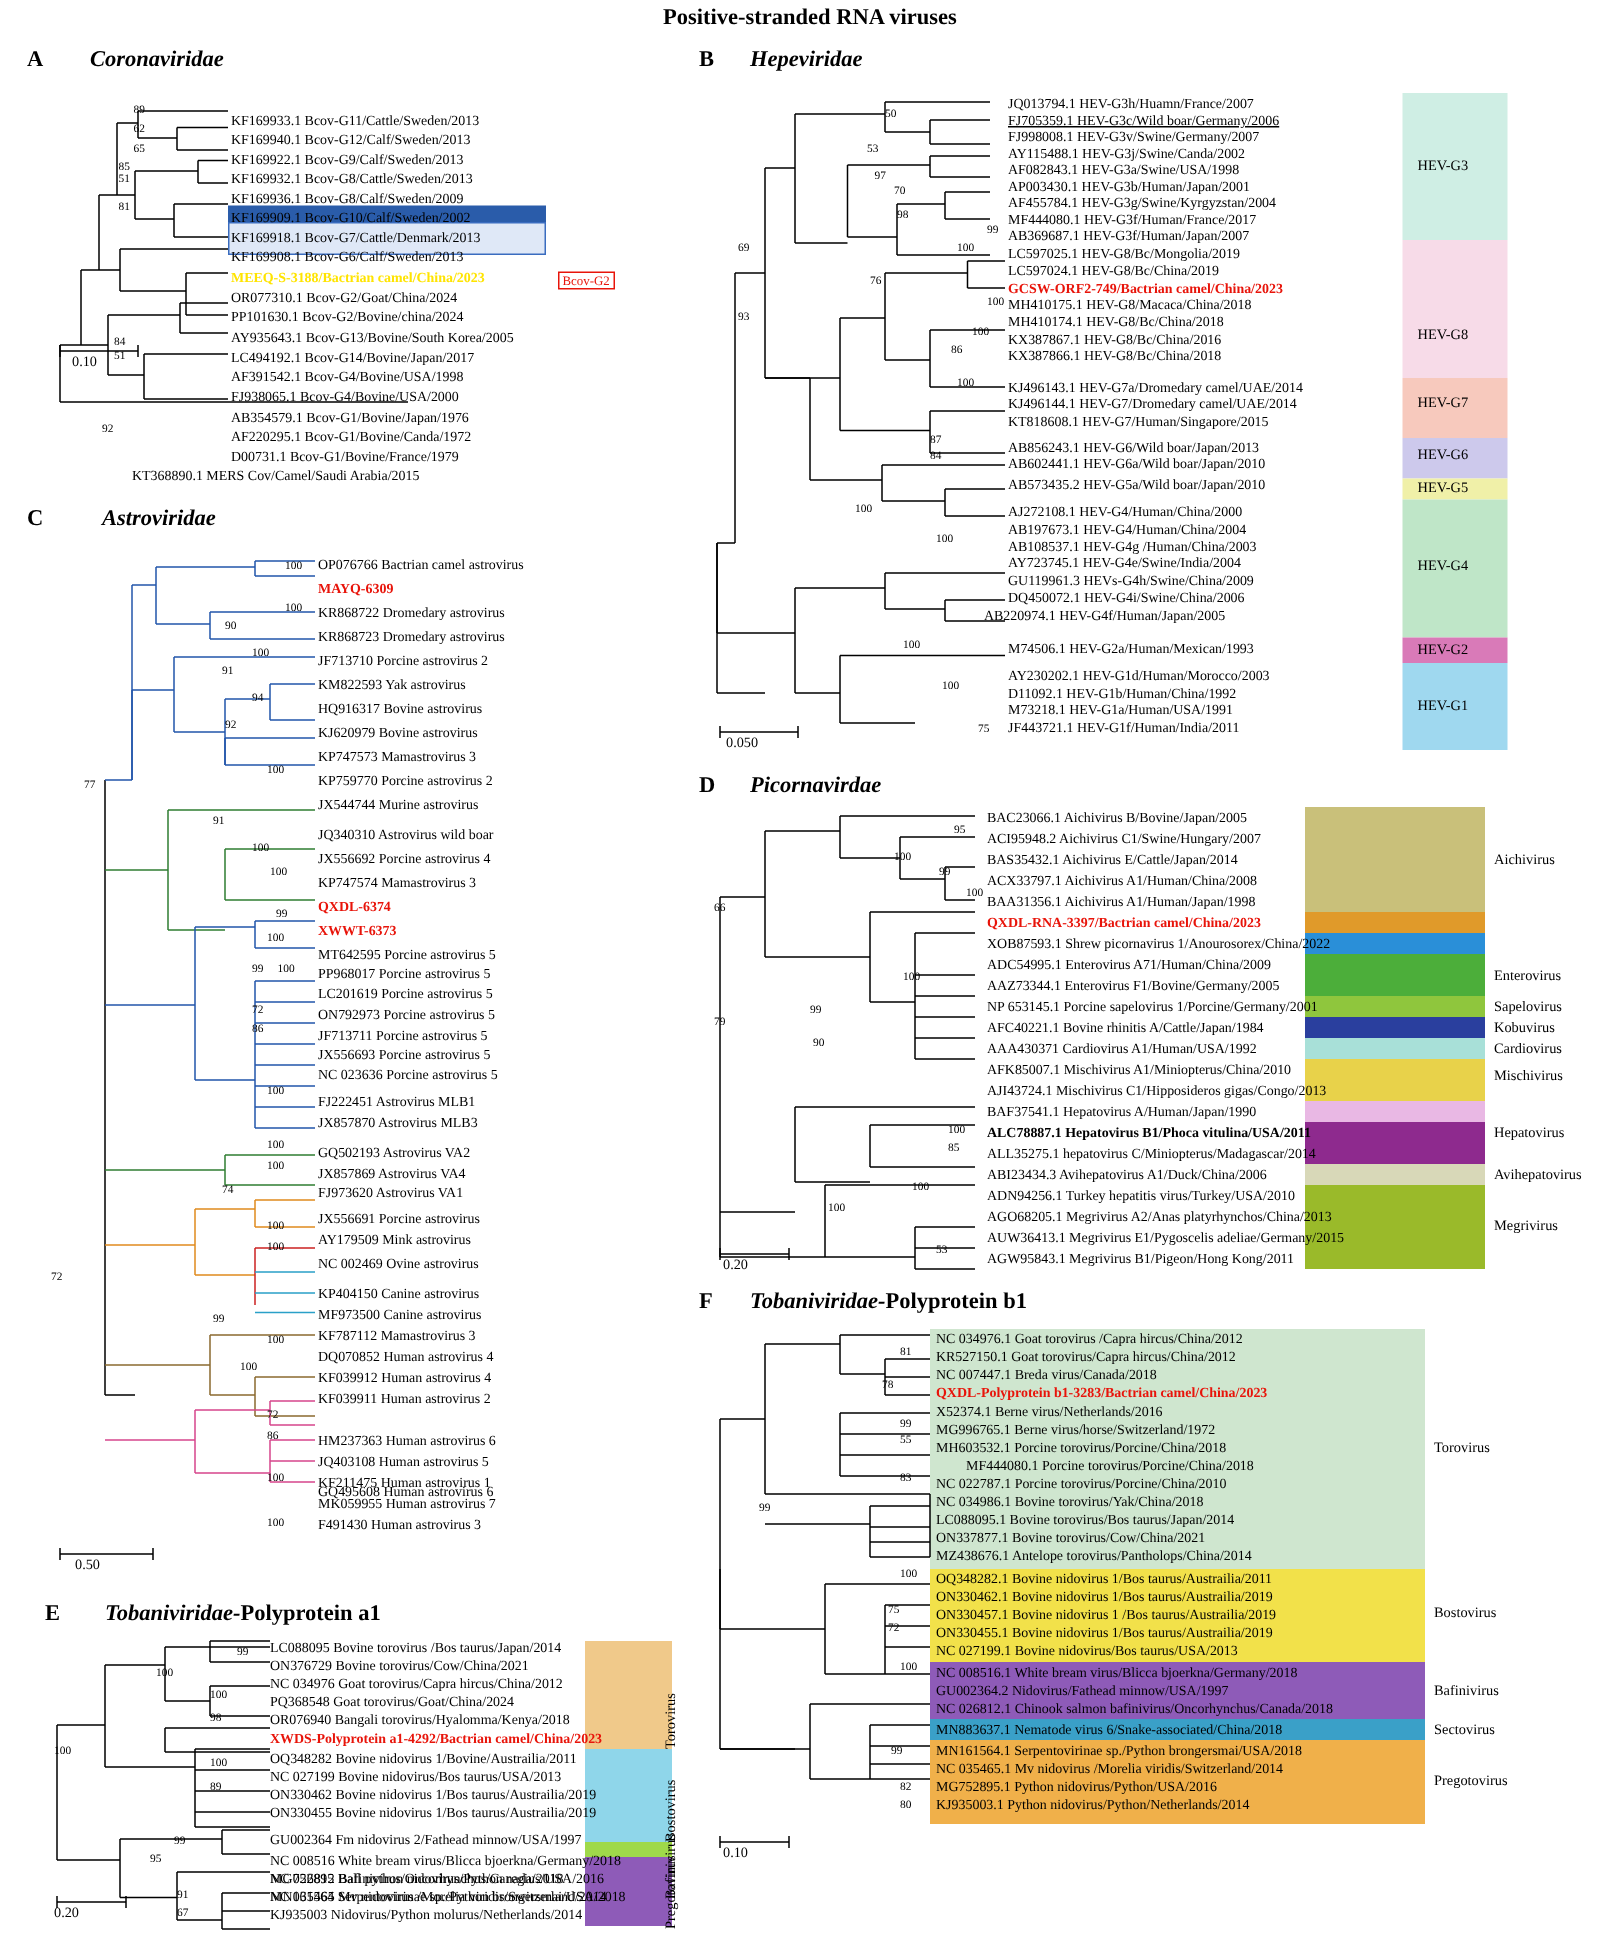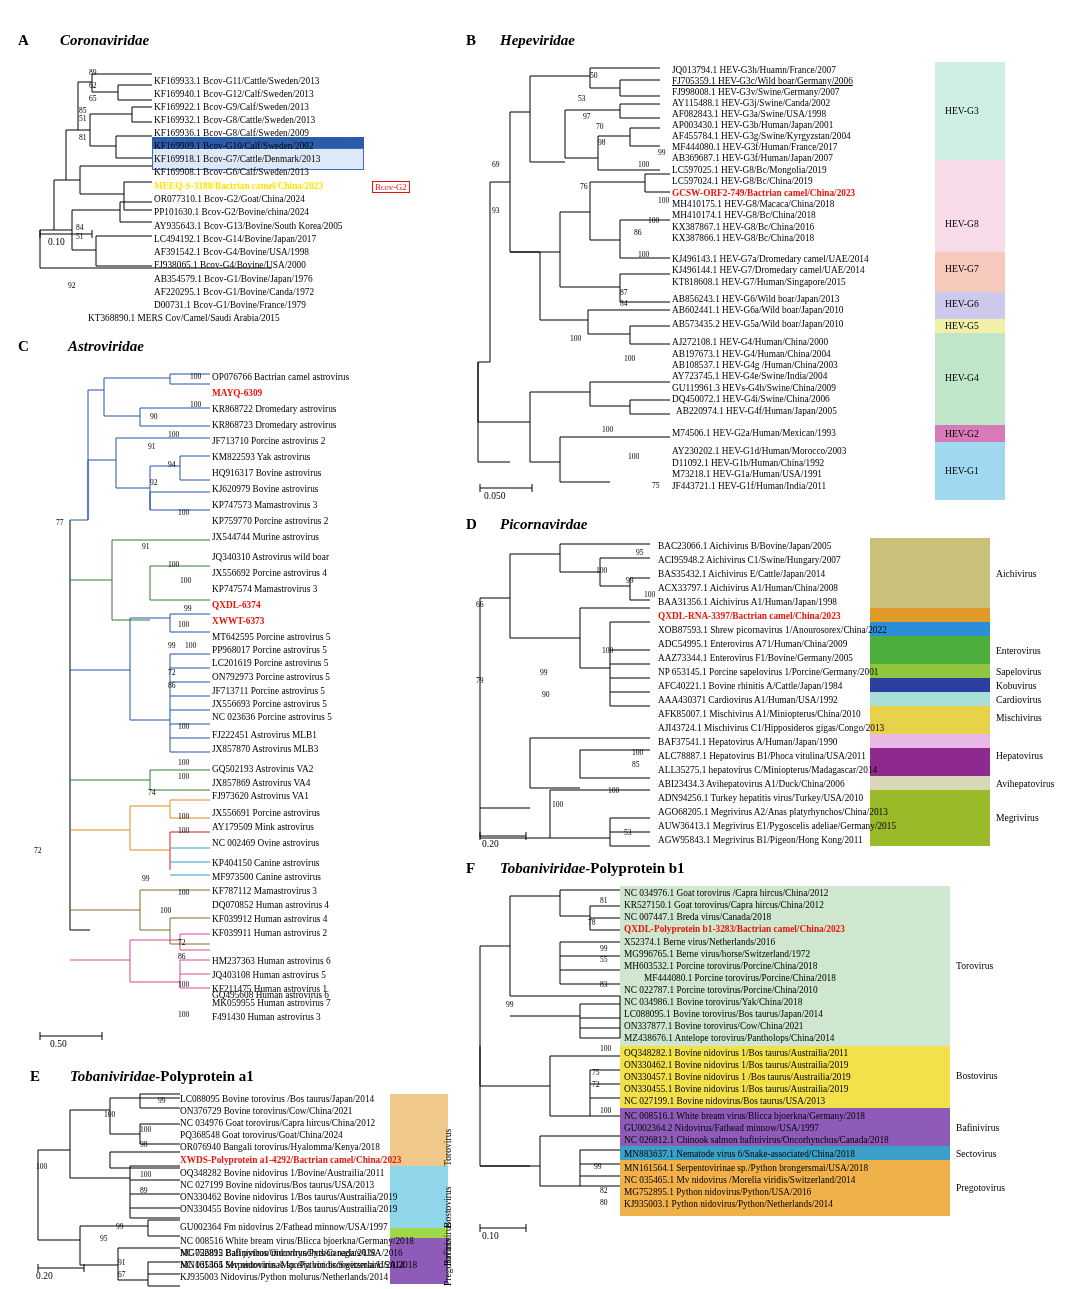--- a/index.html
+++ b/index.html
@@ -18,20 +18,21 @@
   svg{position:absolute;left:0;top:0;overflow:visible;}
   .band{position:absolute;}
   .callout{position:absolute;font-size:8.6px;font-family:"Liberation Serif",serif;color:#e8140a;background:#fff;border:1px solid #e8140a;padding:0 2px;white-space:nowrap;}
   .hlbar{position:absolute;}
 </style>
 </head>
 <body>
 
 <div class="fig">
 
+  <div class="title">Positive-stranded RNA viruses</div>
 
   <div class="panel-letter" style="left:18px;top:32px;">A</div>
   <div class="panel-name" style="left:60px;top:32px;">Coronaviridae</div>
 
   <svg width="460" height="210" style="left:20px;top:70px;">
     <g stroke="#000" stroke-width="1" fill="none">
       <path d="M20 160 L20 198 M20 198 L252 198"></path>
       <path d="M20 160 L34 160"></path>
       <path d="M34 110 L34 160"></path>
       <path d="M34 110 L46 110"></path>
@@ -160,21 +161,21 @@
     <div class="leaf" style="left:672px;top:277px;">KT818608.1 HEV-G7/Human/Singapore/2015</div>
     <div class="leaf" style="left:672px;top:294px;">AB856243.1 HEV-G6/Wild boar/Japan/2013</div>
     <div class="leaf" style="left:672px;top:305px;">AB602441.1 HEV-G6a/Wild boar/Japan/2010</div>
     <div class="leaf" style="left:672px;top:319px;">AB573435.2 HEV-G5a/Wild boar/Japan/2010</div>
     <div class="leaf" style="left:672px;top:337px;">AJ272108.1 HEV-G4/Human/China/2000</div>
     <div class="leaf" style="left:672px;top:349px;">AB197673.1 HEV-G4/Human/China/2004</div>
     <div class="leaf" style="left:672px;top:360px;">AB108537.1 HEV-G4g /Human/China/2003</div>
     <div class="leaf" style="left:672px;top:371px;">AY723745.1 HEV-G4e/Swine/India/2004</div>
     <div class="leaf" style="left:672px;top:383px;">GU119961.3 HEVs-G4h/Swine/China/2009</div>
     <div class="leaf" style="left:672px;top:394px;">DQ450072.1 HEV-G4i/Swine/China/2006</div>
-    <div class="leaf" style="left:676px;top:406px;">AB220974.1 HEV-G4f/Human/Japan/2005</div>
+    <div class="leaf" style="left:656px;top:406px;">AB220974.1 HEV-G4f/Human/Japan/2005</div>
     <div class="leaf" style="left:672px;top:428px;">M74506.1 HEV-G2a/Human/Mexican/1993</div>
     <div class="leaf" style="left:672px;top:446px;">AY230202.1 HEV-G1d/Human/Morocco/2003</div>
     <div class="leaf" style="left:672px;top:458px;">D11092.1 HEV-G1b/Human/China/1992</div>
     <div class="leaf" style="left:672px;top:469px;">M73218.1 HEV-G1a/Human/USA/1991</div>
     <div class="leaf" style="left:672px;top:481px;">JF443721.1 HEV-G1f/Human/India/2011</div>
   </div>
 
   <div>
     <div class="clade" style="left:945px;top:105px;">HEV-G3</div>
     <div class="clade" style="left:945px;top:218px;">HEV-G8</div>
@@ -386,21 +387,21 @@
     <div class="leaf hl" style="left:658px;top:611px;">QXDL-RNA-3397/Bactrian camel/China/2023</div>
     <div class="leaf" style="left:658px;top:625px;">XOB87593.1 Shrew picornavirus 1/Anourosorex/China/2022</div>
     <div class="leaf" style="left:658px;top:639px;">ADC54995.1 Enterovirus A71/Human/China/2009</div>
     <div class="leaf" style="left:658px;top:653px;">AAZ73344.1 Enterovirus F1/Bovine/Germany/2005</div>
     <div class="leaf" style="left:658px;top:667px;">NP 653145.1 Porcine sapelovirus 1/Porcine/Germany/2001</div>
     <div class="leaf" style="left:658px;top:681px;">AFC40221.1 Bovine rhinitis A/Cattle/Japan/1984</div>
     <div class="leaf" style="left:658px;top:695px;">AAA430371 Cardiovirus A1/Human/USA/1992</div>
     <div class="leaf" style="left:658px;top:709px;">AFK85007.1 Mischivirus A1/Miniopterus/China/2010</div>
     <div class="leaf" style="left:658px;top:723px;">AJI43724.1 Mischivirus C1/Hipposideros gigas/Congo/2013</div>
     <div class="leaf" style="left:658px;top:737px;">BAF37541.1 Hepatovirus A/Human/Japan/1990</div>
-    <div class="leaf" style="left:658px;top:751px;">ALC78887.1 Hepatovirus B1/Phoca vitulina/USA/2011</div>
+    <div class="leaf" style="left:658px;top:751px;font-weight:bold;">ALC78887.1 Hepatovirus B1/Phoca vitulina/USA/2011</div>
     <div class="leaf" style="left:658px;top:765px;">ALL35275.1 hepatovirus C/Miniopterus/Madagascar/2014</div>
     <div class="leaf" style="left:658px;top:779px;">ABI23434.3 Avihepatovirus A1/Duck/China/2006</div>
     <div class="leaf" style="left:658px;top:793px;">ADN94256.1 Turkey hepatitis virus/Turkey/USA/2010</div>
     <div class="leaf" style="left:658px;top:807px;">AGO68205.1 Megrivirus A2/Anas platyrhynchos/China/2013</div>
     <div class="leaf" style="left:658px;top:821px;">AUW36413.1 Megrivirus E1/Pygoscelis adeliae/Germany/2015</div>
     <div class="leaf" style="left:658px;top:835px;">AGW95843.1 Megrivirus B1/Pigeon/Hong Kong/2011</div>
   </div>
 
   <div>
     <div class="clade" style="left:996px;top:568px;">Aichivirus</div>

